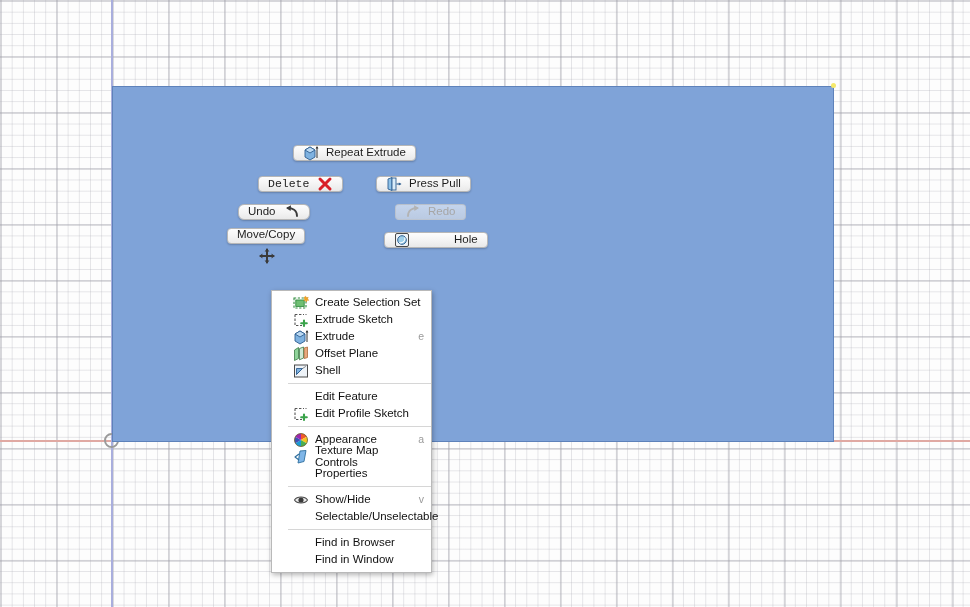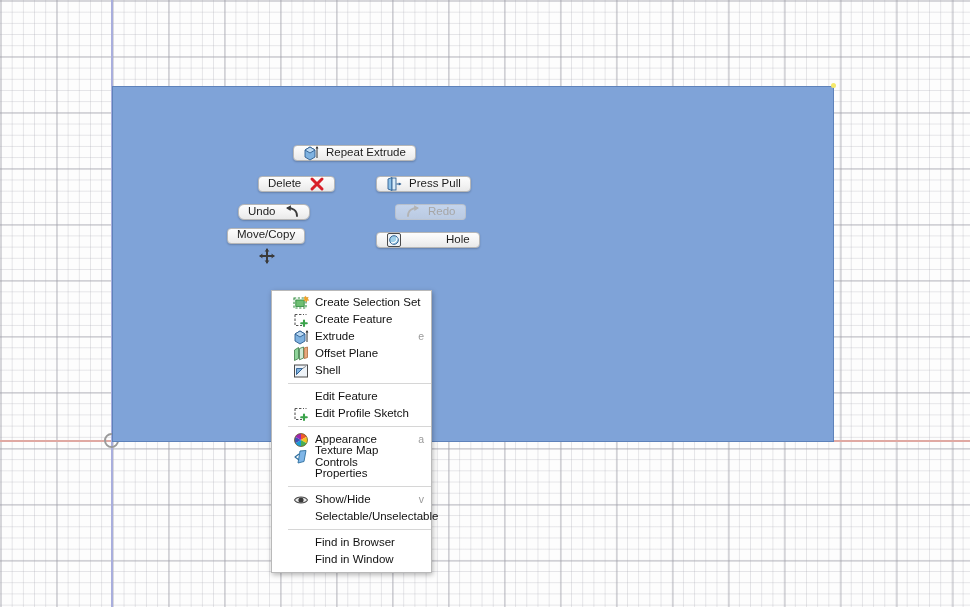--- a/index.html
+++ b/index.html
@@ -167,21 +167,21 @@
   <div id="toolbar-layer">
       <div class="cmd-btn" style="left: 293px; top: 145px;">
         <span class="btn-icon"><svg width="16" height="16" viewBox="0 0 16 16" xmlns="http://www.w3.org/2000/svg">
             <polygon points="2,5 7,2 12,5 12,12 7,15 2,12" fill="#7fb2e0" stroke="#2f5f91" stroke-width="0.9"></polygon>
             <polygon points="2,5 7,2 12,5 7,8" fill="#bcd9f2" stroke="#2f5f91" stroke-width="0.9"></polygon>
             <line x1="14" y1="2" x2="14" y2="13" stroke="#333" stroke-width="1"></line>
             <polygon points="14,1 12.6,3.4 15.4,3.4" fill="#333"></polygon>
           </svg></span>
         <span class="lbl">Repeat Extrude</span>
       </div>
-      <div class="cmd-btn" style="left: 258px; top: 176px;">
+      <div class="cmd-btn" style="left: 258px; top: 176px; font-family: Liberation Mono, monospace;">
         <span class="lbl">Delete</span>
         <span class="btn-icon trailing"><svg width="16" height="16" viewBox="0 0 16 16" xmlns="http://www.w3.org/2000/svg">
             <path d="M3 3 L13 13 M13 3 L3 13" stroke="#d81f28" stroke-width="3" stroke-linecap="round"></path>
           </svg></span>
       </div>
       <div class="cmd-btn" style="left: 376px; top: 176px;">
         <span class="btn-icon"><svg width="16" height="16" viewBox="0 0 16 16" xmlns="http://www.w3.org/2000/svg">
             <polygon points="2,3 6,1.5 6,14.5 2,13" fill="#8fc2e8" stroke="#2f5f91" stroke-width="0.9"></polygon>
             <rect x="6" y="2" width="4" height="12" fill="#d9ecf9" stroke="#2f5f91" stroke-width="0.9"></rect>
             <line x1="10.5" y1="8" x2="14.5" y2="8" stroke="#2f5f91" stroke-width="1.1"></line>
@@ -206,21 +206,21 @@
       <div class="cmd-btn" style="left: 227px; top: 228px; flex-direction: column;">
         <span class="lbl">Move/Copy</span>
         <span class="btn-icon trailing"><svg width="16" height="16" viewBox="0 0 16 16" xmlns="http://www.w3.org/2000/svg">
             <path d="M8 1.5 L8 14.5 M1.5 8 L14.5 8" stroke="#3a3a3a" stroke-width="2" stroke-linecap="round"></path>
             <polygon points="8,0.4 5.6,3.4 10.4,3.4" fill="#3a3a3a"></polygon>
             <polygon points="8,15.6 5.6,12.6 10.4,12.6" fill="#3a3a3a"></polygon>
             <polygon points="0.4,8 3.4,5.6 3.4,10.4" fill="#3a3a3a"></polygon>
             <polygon points="15.6,8 12.6,5.6 12.6,10.4" fill="#3a3a3a"></polygon>
           </svg></span>
       </div>
-      <div class="cmd-btn" style="left: 376px; top: 232px; gap: 44px;">
+      <div class="cmd-btn" style="left: 384px; top: 232px; gap: 44px;">
         <span class="btn-icon"><svg width="16" height="16" viewBox="0 0 16 16" xmlns="http://www.w3.org/2000/svg">
             <rect x="1.5" y="1.5" width="13" height="13" rx="1.5" fill="#eef3f7" stroke="#4a4a4a" stroke-width="1"></rect>
             <circle cx="8" cy="8" r="4.3" fill="#9fd0ea" stroke="#2f5f91" stroke-width="1"></circle>
             <path d="M5.2 10.6 A4.3 4.3 0 0 0 10.8 5.4" stroke="#ffffff" stroke-width="1.1" fill="none"></path>
           </svg></span>
         <span class="lbl">Hole</span>
       </div>
       <div class="cmd-btn" style="left: 326px; top: 263px; margin-top: 36px;">
         <span class="lbl">Sketch</span>
         <span class="btn-icon trailing"><svg width="11" height="11" viewBox="0 0 11 11" xmlns="http://www.w3.org/2000/svg">
@@ -237,21 +237,21 @@
             <path d="M12.6 1.2 L13.4 3 L15.2 2.2 L14.4 4 L15.8 5.2 L13.8 5.2 L13.4 7 L12.6 5.3 L10.8 5.6 L12 4.2 L10.9 2.8 Z" fill="#f5a623" stroke="#d9850c" stroke-width="0.5"></path>
           </svg></span>
         <span class="menu-label">Create Selection Set</span>
       </div>
       <div class="menu-item">
         <span class="menu-icon"><svg width="16" height="16" viewBox="0 0 16 16" xmlns="http://www.w3.org/2000/svg">
             <path d="M2 2.5 L2 13.5 L9 13.5" fill="none" stroke="#555" stroke-width="1.1" stroke-dasharray="2.4,1.6"></path>
             <path d="M2 2.5 L11 2.5 M12.5 2.5 L13.5 2.5" fill="none" stroke="#555" stroke-width="1.1" stroke-dasharray="2.4,1.6"></path>
             <path d="M11 8.5 L11 14 M8.2 11.2 L13.8 11.2" stroke="#3aa34a" stroke-width="2.1" stroke-linecap="round"></path>
           </svg></span>
-        <span class="menu-label">Create Feature</span>
+        <span class="menu-label">Extrude Sketch</span>
       </div>
       <div class="menu-item">
         <span class="menu-icon"><svg width="16" height="16" viewBox="0 0 16 16" xmlns="http://www.w3.org/2000/svg">
             <polygon points="2,5 7,2 12,5 12,12 7,15 2,12" fill="#7fb2e0" stroke="#2f5f91" stroke-width="0.9"></polygon>
             <polygon points="2,5 7,2 12,5 7,8" fill="#bcd9f2" stroke="#2f5f91" stroke-width="0.9"></polygon>
             <line x1="14" y1="2" x2="14" y2="13" stroke="#333" stroke-width="1"></line>
             <polygon points="14,1 12.6,3.4 15.4,3.4" fill="#333"></polygon>
           </svg></span>
         <span class="menu-label">Extrude</span>
         <span class="menu-shortcut">e</span>

